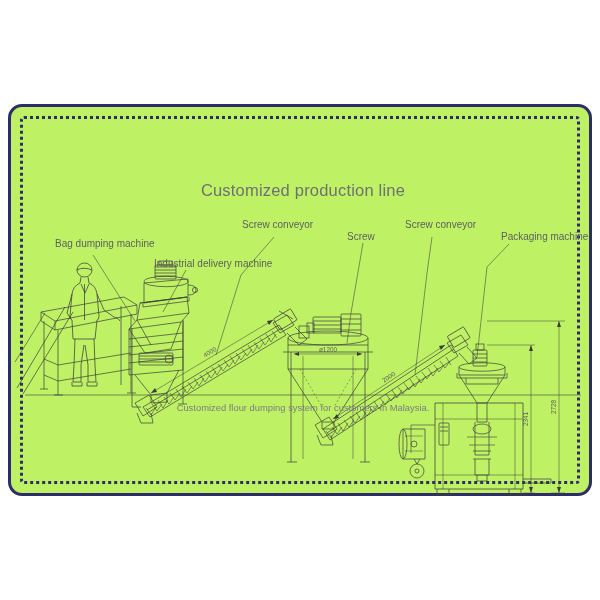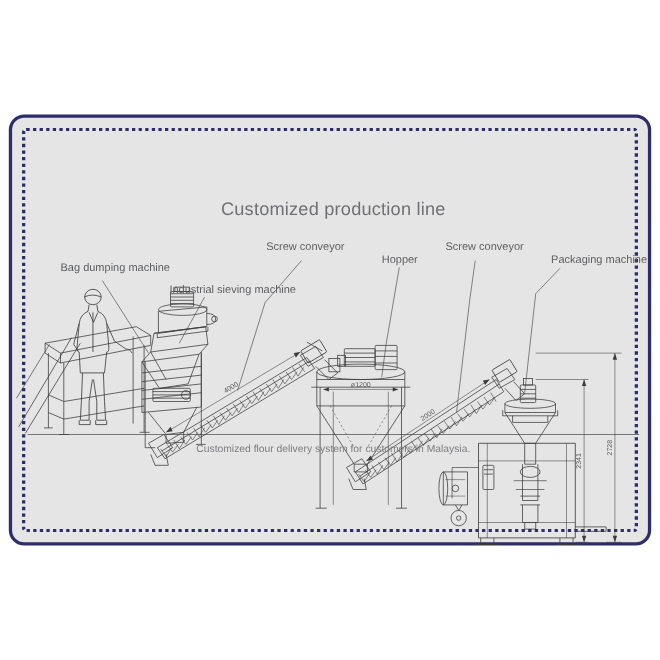--- a/index.html
+++ b/index.html
@@ -91,21 +91,21 @@
     white-space: nowrap;
     font-family: "Liberation Sans", sans-serif;
     line-height: 1;
   }
 
   
 </style>
 </head>
 <body>
 
-<div id="frame-outer" style="border-color: rgb(46, 45, 107); background: #e5e5e5;">
+<div id="frame-outer" style="border-color: rgb(46, 45, 107); background: #bef264;">
   <div id="frame-inner" style="border-color: rgb(46, 45, 107);"></div>
 
   <div id="stage">
 
     <div id="diagram-title" style="color: rgb(111, 112, 115);">Customized production line</div>
 
     <svg id="drawing" viewBox="0 0 584 392">
       <defs>
         <pattern id="flight" width="6" height="9" patternUnits="userSpaceOnUse" patternTransform="rotate(0)">
           <path d="M0 0 L6 9 M6 0 L0 9" stroke="#3c3c3c" stroke-width=".6" fill="none"></path>
@@ -367,26 +367,26 @@
         <text x="379" y="272" text-anchor="middle" transform="rotate(-33 379 272)">2000</text>
         <text x="517" y="312" text-anchor="middle" transform="rotate(-90 517 312)">2341</text>
         <text x="545" y="300" text-anchor="middle" transform="rotate(-90 545 300)">2728</text>
       </g>
 
       <line x1="36" y1="290" x2="560" y2="290" stroke="#3c3c3c" stroke-width="0.5" opacity="0"></line>
     </svg>
 
     <div class="callout" style="left:44px;  top:132px;">Bag dumping machine</div>
 
-    <div class="callout" style="left:143px; top:152px;">Industrial sieving machine</div>
+    <div class="callout" style="left:143px; top:152px;">Industrial delivery machine</div>
 
     <div class="callout" style="left:231px; top:113px;">Screw conveyor</div>
 
-    <div class="callout" style="left:336px; top:125px;">Hopper</div>
+    <div class="callout" style="left:336px; top:125px;">Screw</div>
 
     <div class="callout" style="left:394px; top:113px;">Screw conveyor</div>
 
     <div class="callout" style="left:466px; top:125px;margin-left:24px;">Packaging machine</div>
 
-    <div id="diagram-caption" style="color: rgb(124, 125, 128);">Customized flour delivery system for customers in Malaysia.</div>
+    <div id="diagram-caption" style="color: rgb(124, 125, 128);">Customized flour dumping system for customers in Malaysia.</div>
 
   </div>
 </div>
 
 </body></html>

